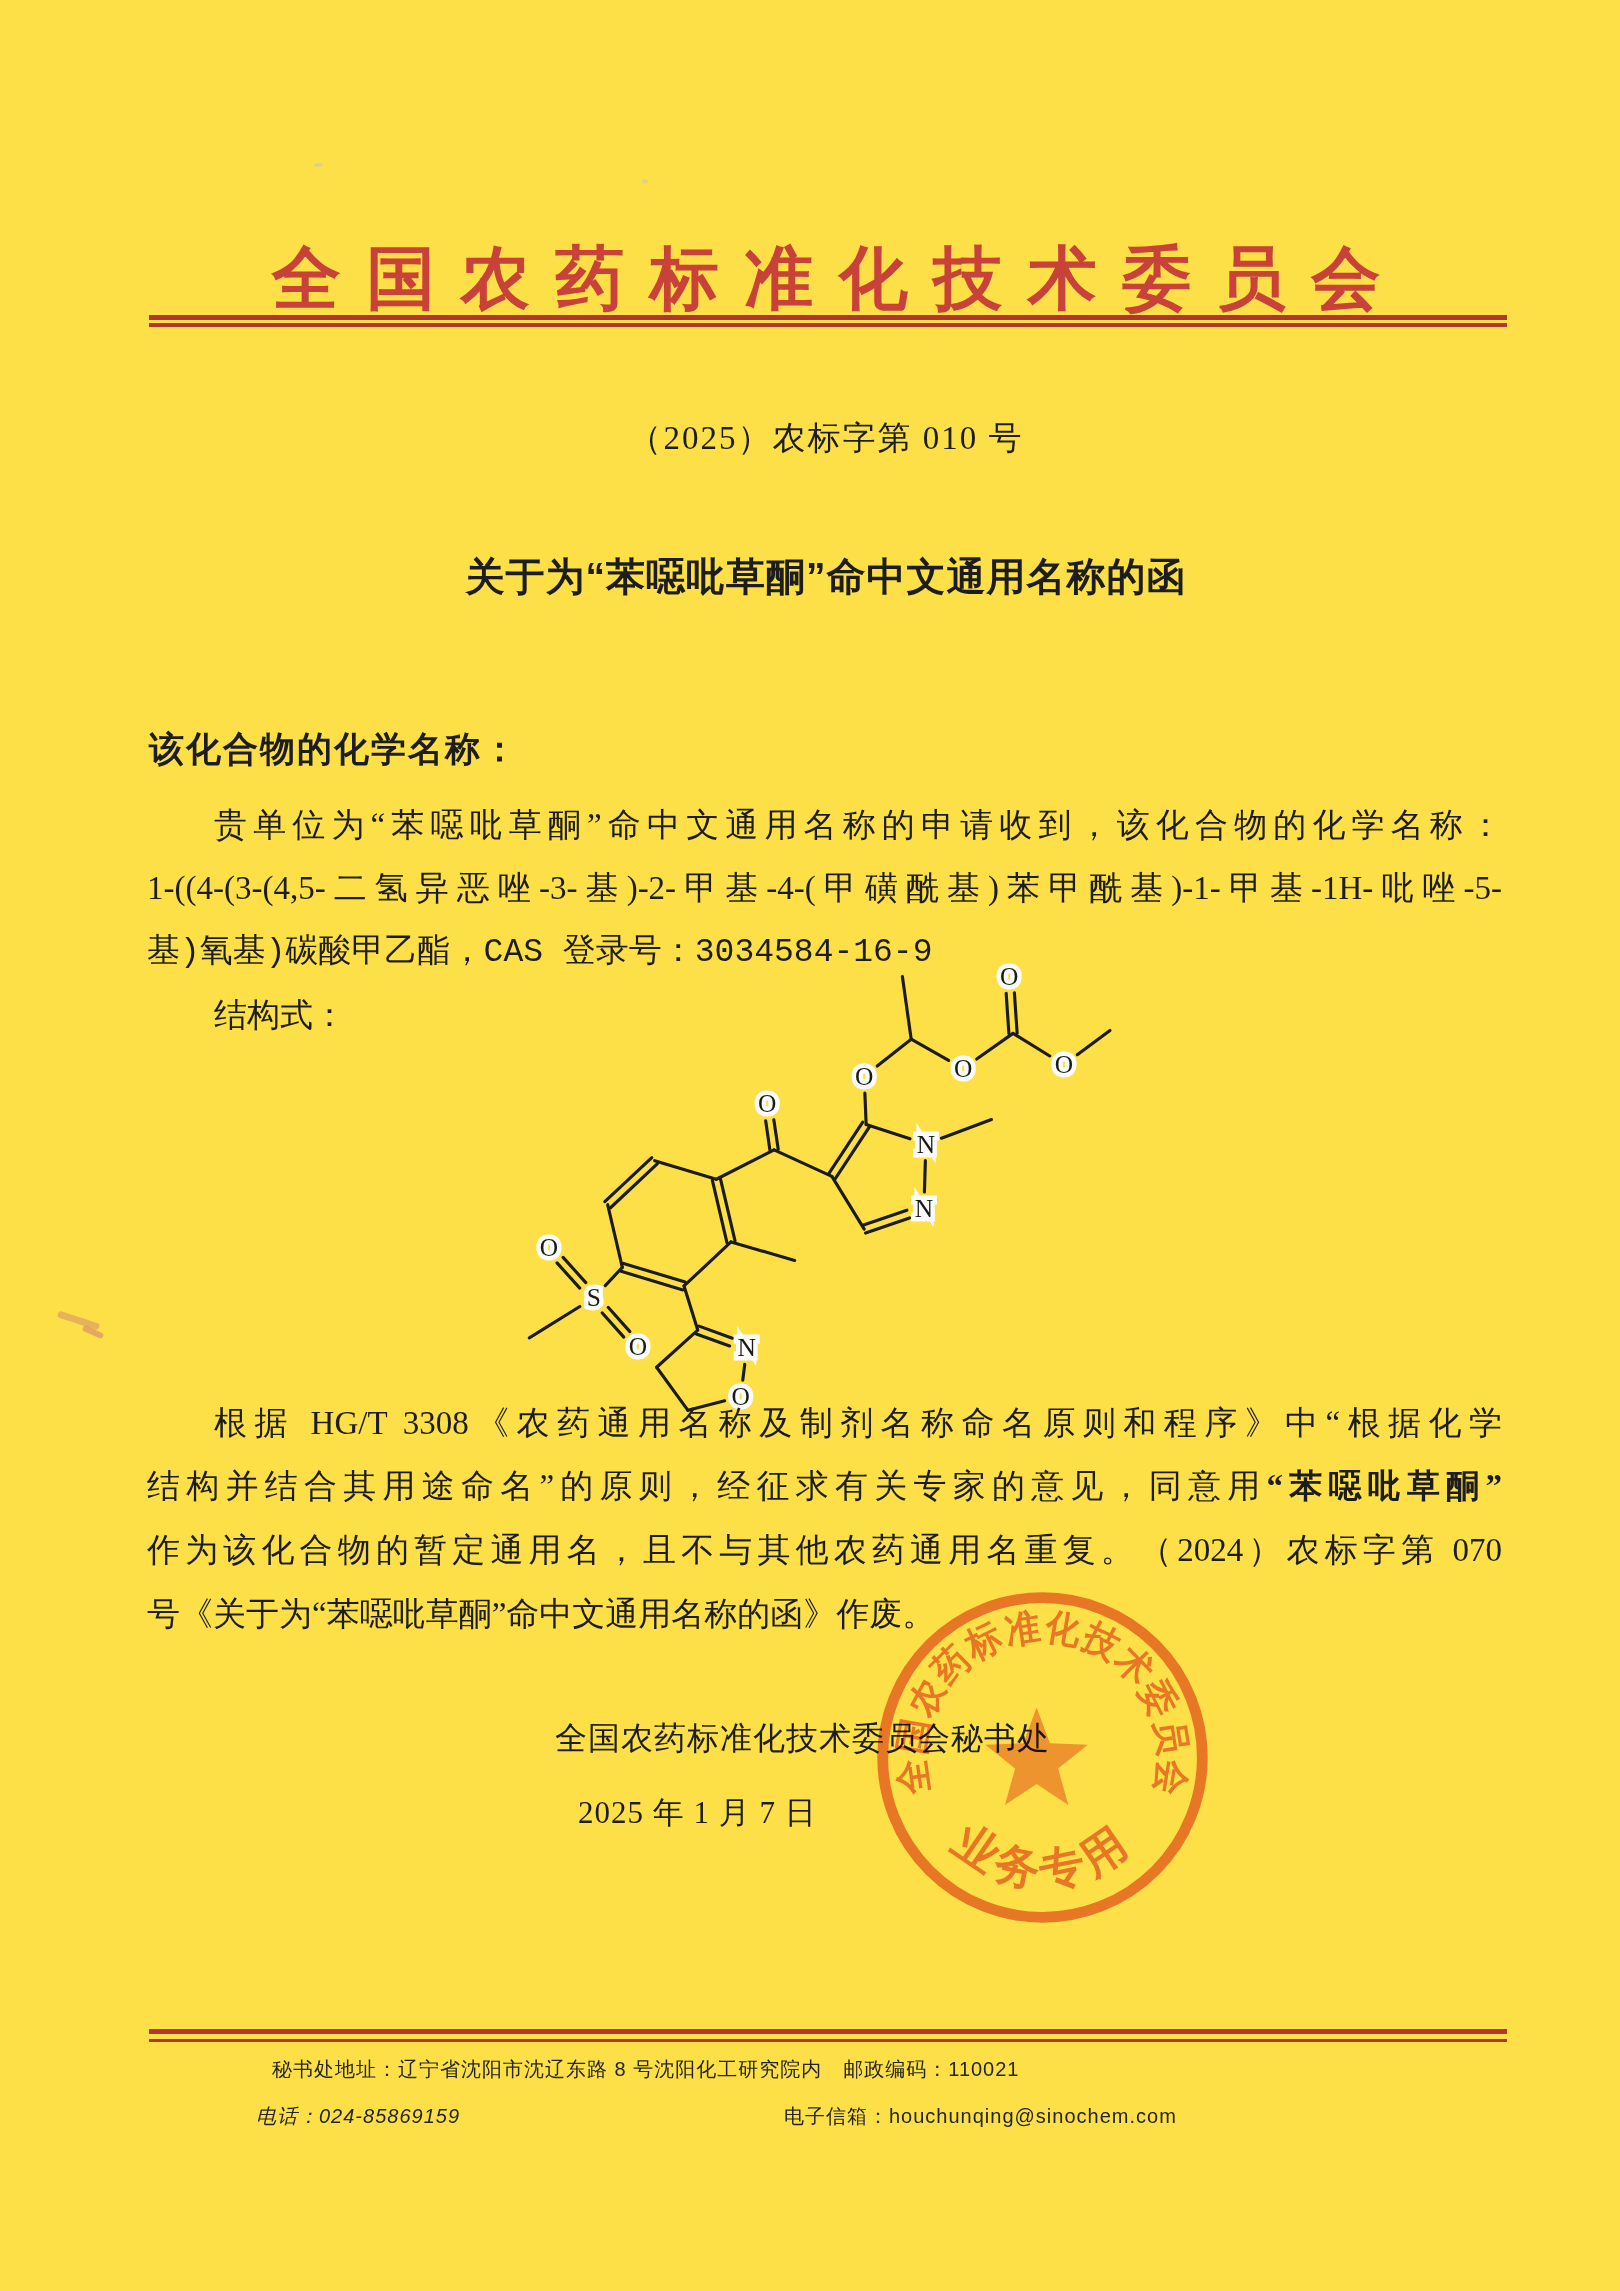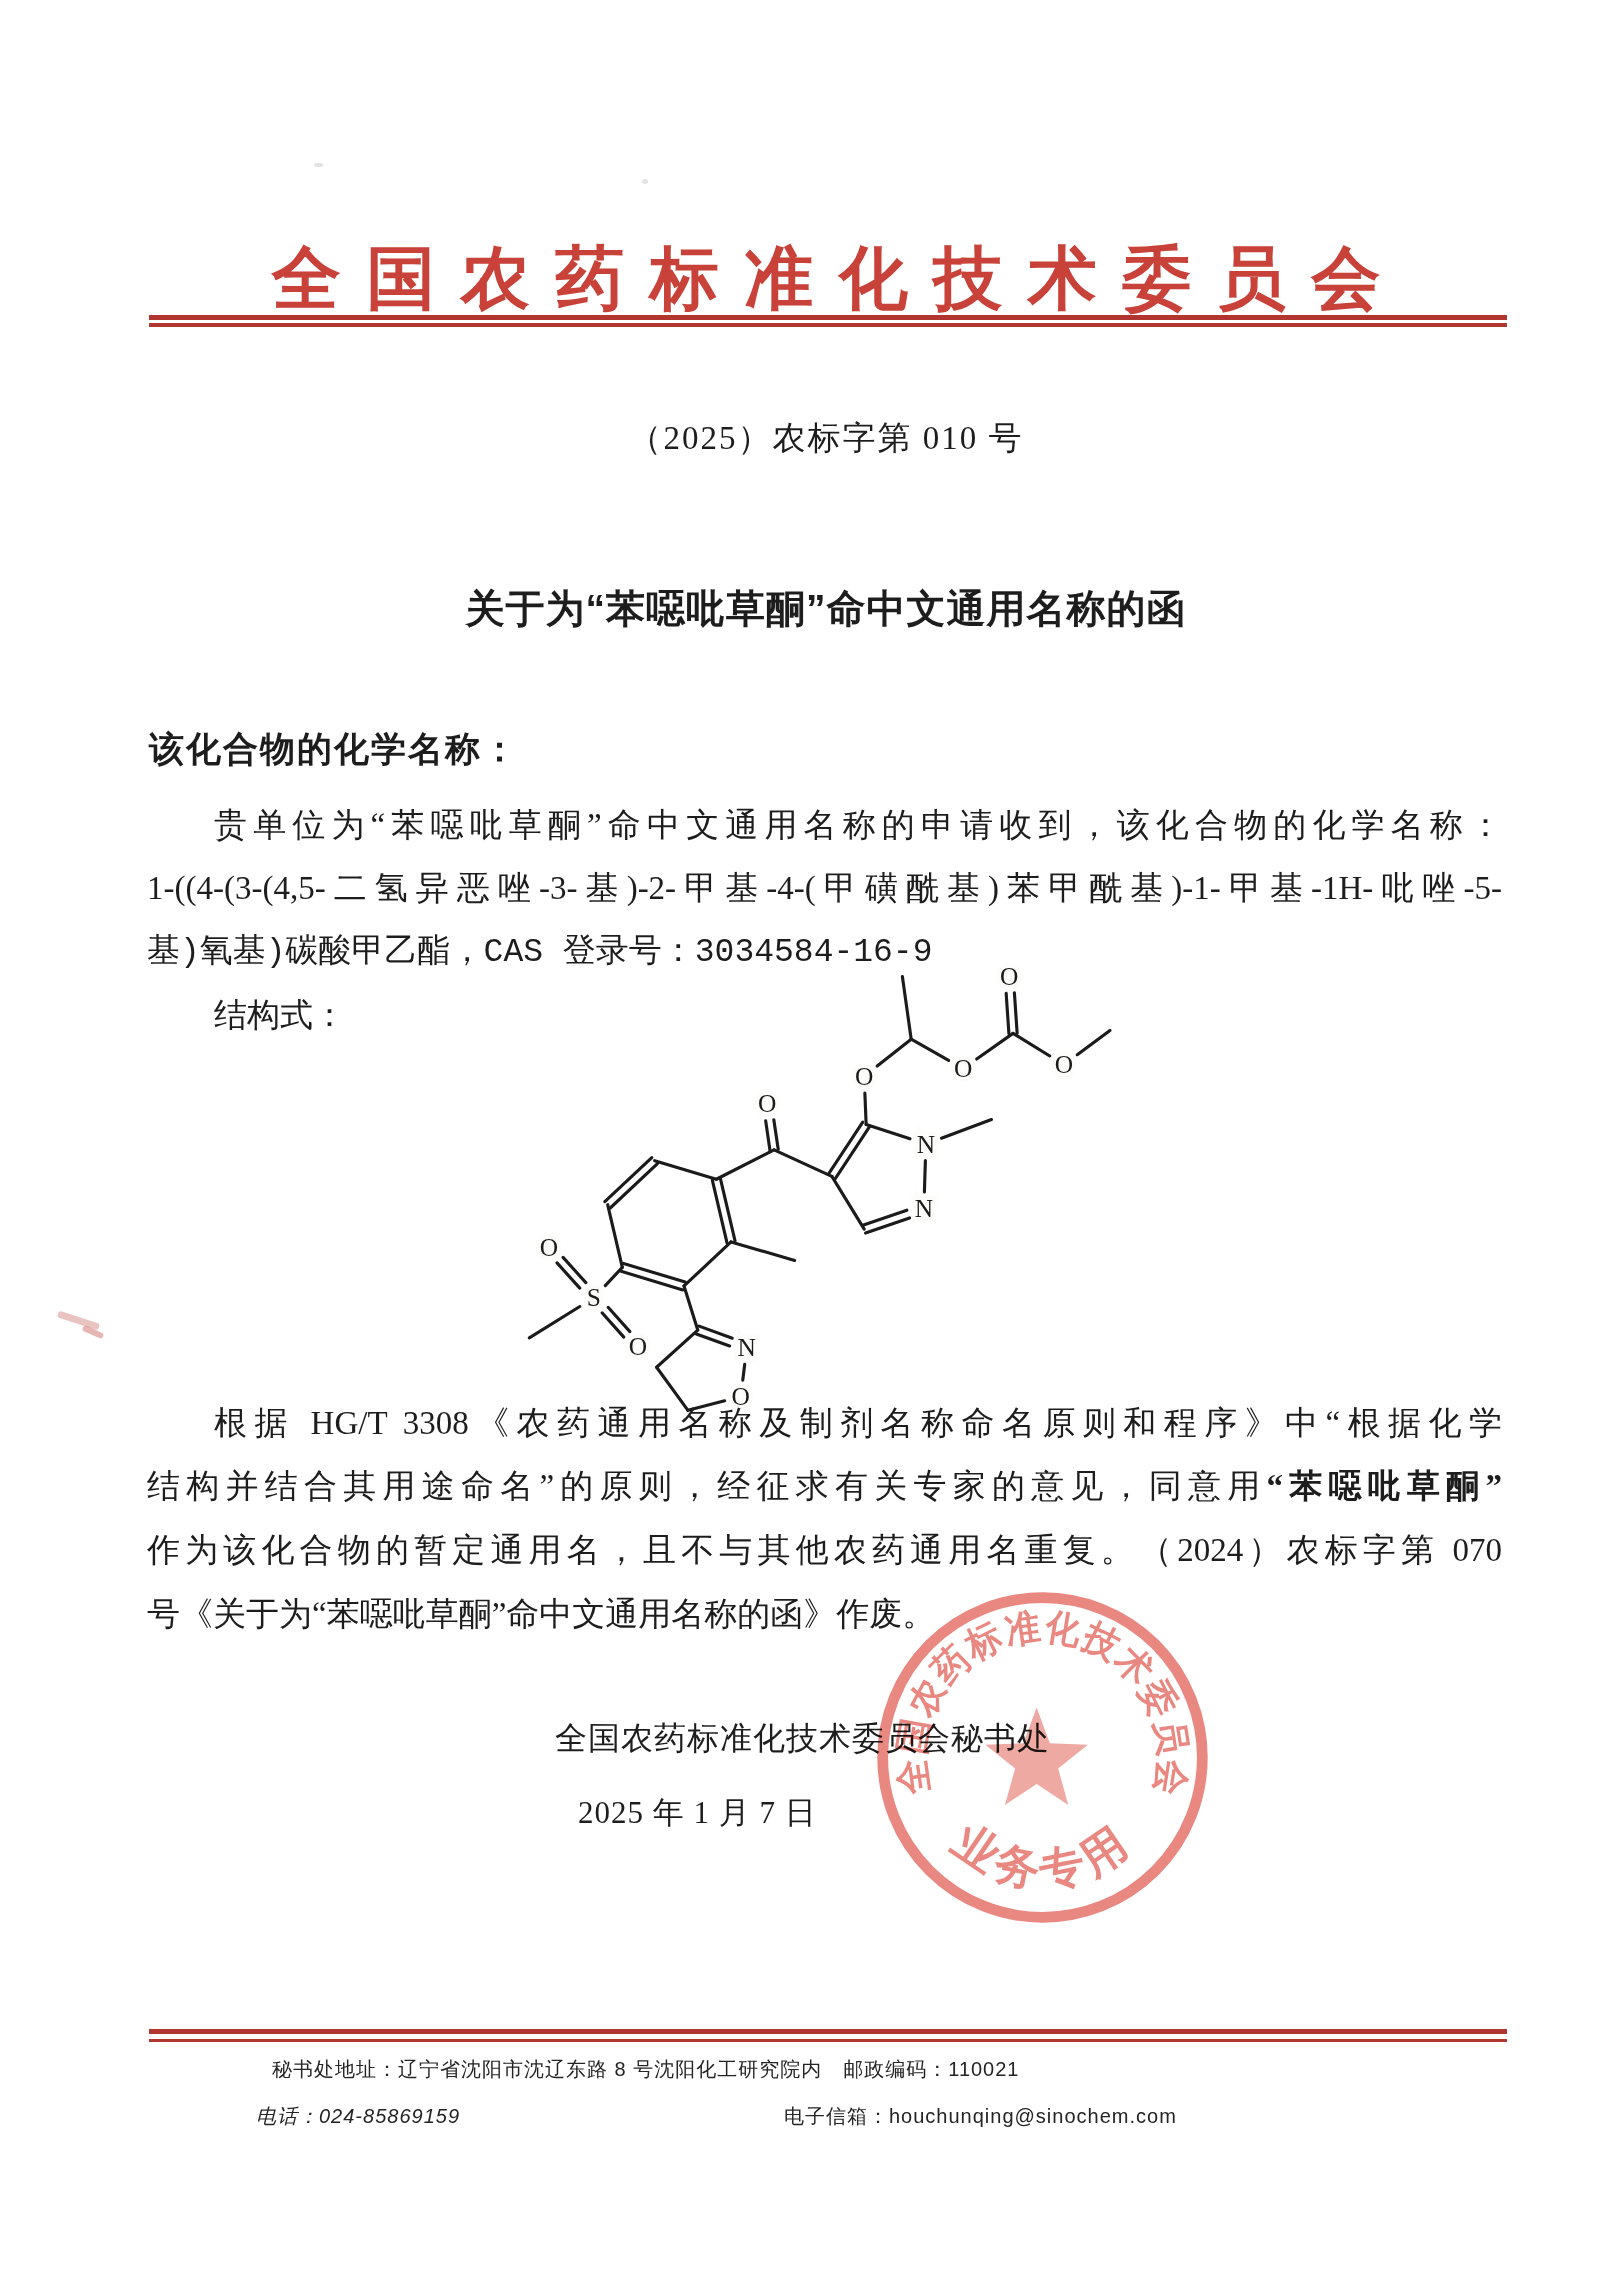--- a/index.html
+++ b/index.html
@@ -1,40 +1,40 @@
 <!DOCTYPE html>
 <html><head>
 <meta charset="utf-8">
 <style>
   html,body{margin:0;padding:0;}
   body{background:#e8e8e6;}
   .page{
     position:relative; width:1620px; height:2292px; margin:0 auto;
-    background:#ffffff; overflow:hidden;
+    background:#fde047; overflow:hidden;
     font-family:"Liberation Serif","DejaVu Serif",serif;
     color:#1d1d1d;
   }
   .abs{position:absolute;}
   .heiti{font-family:"Liberation Sans","DejaVu Sans",sans-serif;}
   .org-title{
     top:233px; left:147px; width:1358px; text-align:center;
     font-size:69px; font-weight:700; letter-spacing:25.5px; text-indent:25.5px;
     color:#c8423a; white-space:nowrap;
   }
   .rule{left:149px; width:1358px; background:#b23630;}
   .rule-h1{top:315px; height:4.9px;}
   .rule-h2{top:323px; height:3.9px;}
   .rule-f1{top:2029px; height:4.9px;}
   .rule-f2{top:2039px; height:2.9px;}
   .doc-number{
     top:416px; left:147px; width:1358px; text-align:center;
     font-size:33px; letter-spacing:2px;
   }
   .letter-title{
-    top:582px; left:147px; width:1358px; text-align:center;
+    top:550px; left:147px; width:1358px; text-align:center;
     font-size:39px; font-weight:700; letter-spacing:1px;
   }
   .addressee{
     top:726px; left:149px; font-size:35px; font-weight:700; letter-spacing:2px;
   }
   .bline{
     left:147px; width:1355px; font-size:33px; line-height:43px;
     white-space:pre-wrap;
   }
   .just{text-align:justify; text-align-last:justify;}

